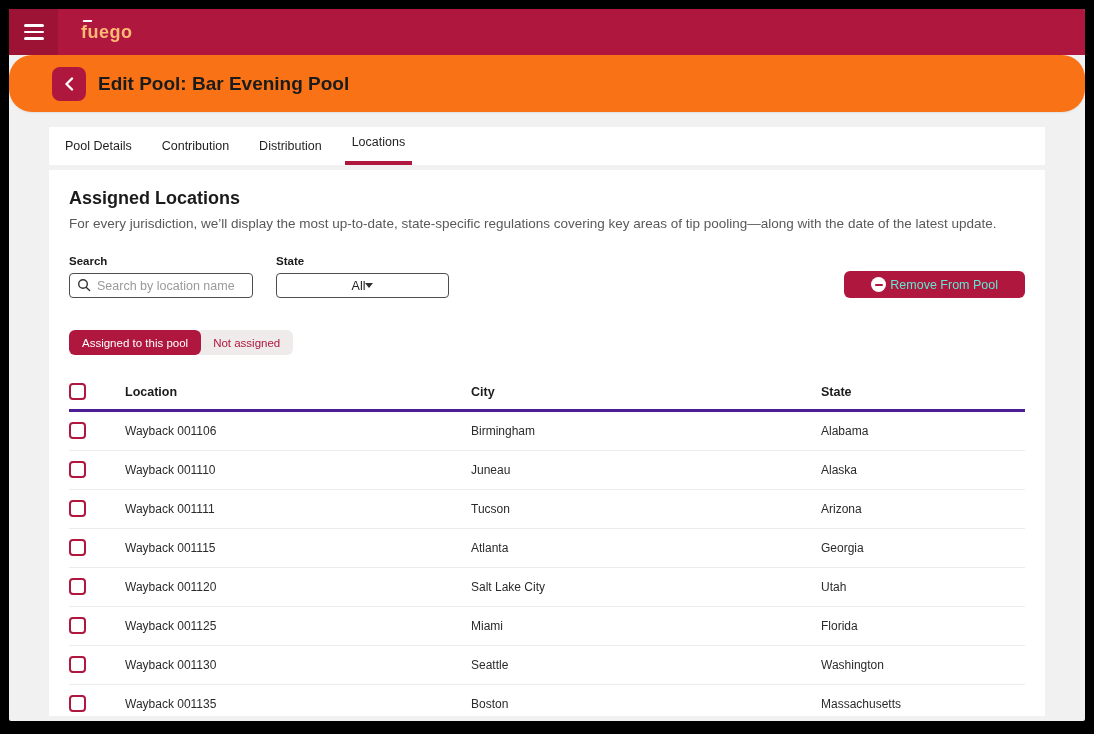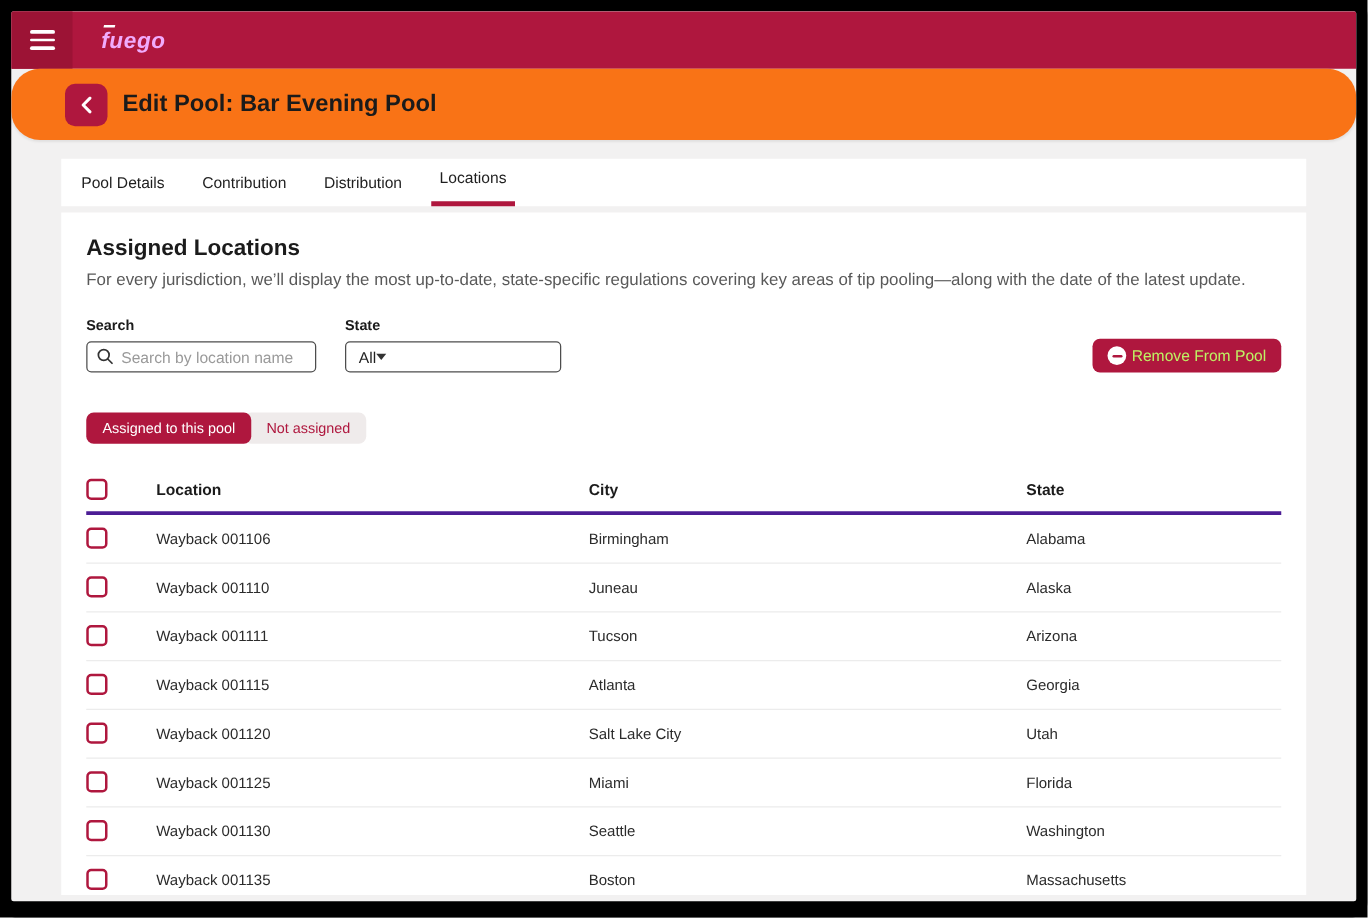--- a/index.html
+++ b/index.html
@@ -17,21 +17,21 @@
   body{font-family:"Liberation Sans",sans-serif;background:#000;position:relative;overflow:hidden;}
   .frame{position:absolute;inset:0;background:#000;border-radius:12px;}
   .app{position:absolute;left:9px;top:9px;right:9px;bottom:13px;background:var(--page-bg);
        border-radius:2px;overflow:hidden;display:flex;flex-direction:column;}
 
   
   .topbar{height:46px;background:var(--brand);display:flex;align-items:center;flex:0 0 auto;}
   .menu-btn{width:49px;height:46px;background:var(--brand-dark);border:none;cursor:pointer;
             display:flex;flex-direction:column;align-items:center;justify-content:center;gap:4px;}
   .menu-btn .bar{width:20px;height:2.5px;background:#fff;border-radius:2px;}
-  .logo{color:#f0abfc;font-style:italic;font-weight:bold;font-size:18px;letter-spacing:.5px;
+  .logo{color:#fdba74;font-weight:bold;font-size:18px;letter-spacing:.5px;
         margin-left:23px;position:relative;line-height:1;}
   .logo::before{content:"";position:absolute;top:-3px;left:2px;width:9px;height:2px;background:#fff;
         transform:skewX(-14deg);}
 
   
   .page-header{height:57px;background:#f97316;display:flex;align-items:center;padding-left:43px;
         flex:0 0 auto;box-shadow:0 1px 2px rgba(0,0,0,.07);position:relative;z-index:2;border-radius:23px;}
   .back-btn{width:34px;height:34px;background:var(--brand);border:none;border-radius:8px;cursor:pointer;
         display:flex;align-items:center;justify-content:center;}
   .page-title{font-size:19px;font-weight:bold;color:var(--ink);margin-left:12px;}
@@ -54,27 +54,27 @@
   .controls{display:flex;align-items:flex-end;}
   .field{display:flex;flex-direction:column;}
   .field-label{font-size:11.5px;font-weight:bold;color:var(--ink);margin-bottom:6px;}
   .search-wrap{position:relative;width:184px;}
   .search-input{width:100%;height:25px;border:1.5px solid var(--field-border);border-radius:4px;
         padding:0 8px 0 27px;font-size:12.5px;font-family:inherit;color:#8b5cf6;outline:none;}
   .search-input::placeholder{color:#9a9a9a;}
   .search-icon{position:absolute;left:8px;top:5px;}
   .field-state{margin-left:23px;}
   .select{width:173px;height:25px;border:1.5px solid var(--field-border);border-radius:4px;
-        background:#fff;display:flex;align-items:center;justify-content:flex-start;
+        background:#fff;display:flex;align-items:center;justify-content:center;
         padding:0 10px;font-size:12.5px;color:#222;cursor:pointer;font-family:inherit;}
   .caret{width:0;height:0;border-left:4.5px solid transparent;border-right:4.5px solid transparent;
         border-top:5px solid #333;}
   .spacer{flex:1;}
-  .remove-btn{height:27px;background:var(--brand);color:#bef264;border:none;border-radius:6px;
-        display:flex;align-items:center;gap:4px;padding:0 12px;font-size:12.5px;cursor:pointer;
+  .remove-btn{height:27px;background:var(--brand);color:#5eead4;border:none;border-radius:6px;
+        display:flex;align-items:center;gap:4px;padding:0 27px;font-size:12.5px;cursor:pointer;
         font-family:inherit;}
   .minus-icon{width:15px;height:15px;border-radius:50%;background:#fff;position:relative;flex:0 0 auto;}
   .minus-icon::after{content:"";position:absolute;left:3.5px;top:6.5px;width:8px;height:2px;
         background:var(--brand);border-radius:1px;}
 
   
   .segments{margin-top:32px;display:flex;}
   .chip{height:25px;display:flex;align-items:center;padding:0 13px;font-size:11.5px;border:none;
         cursor:pointer;font-family:inherit;}
   .chip.active{background:var(--brand);color:#fff;border-radius:6px;position:relative;z-index:2;}

